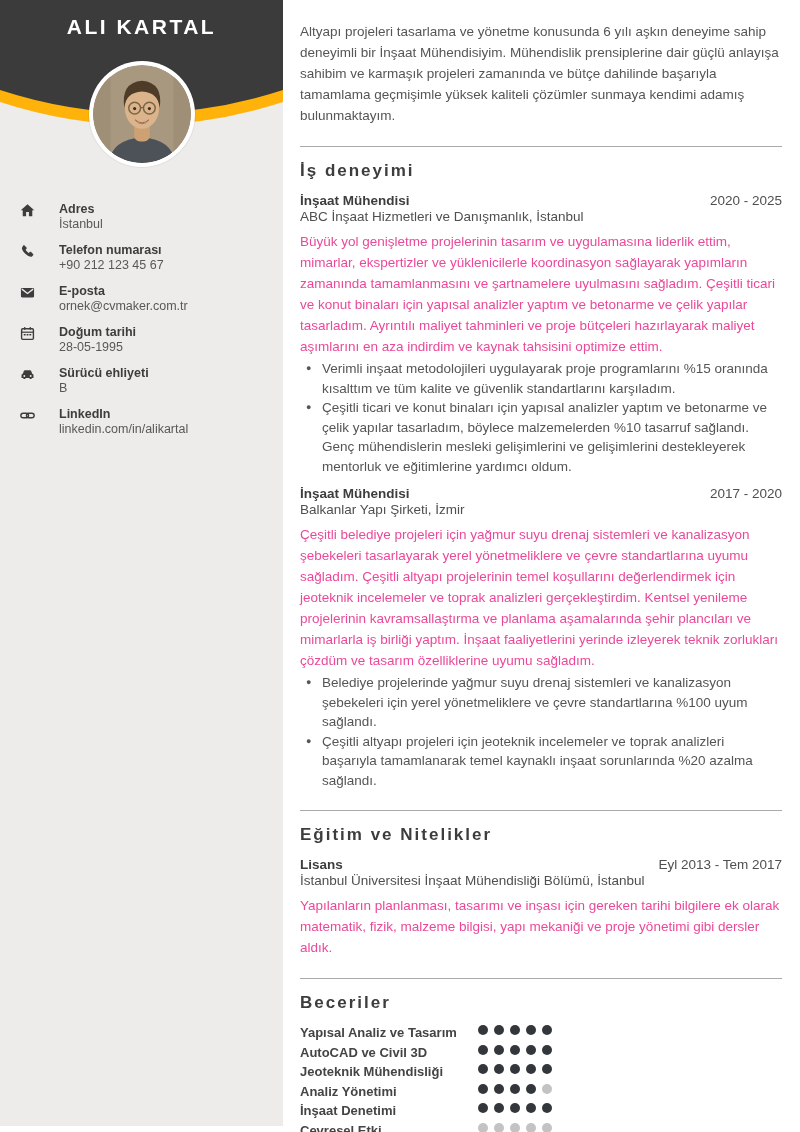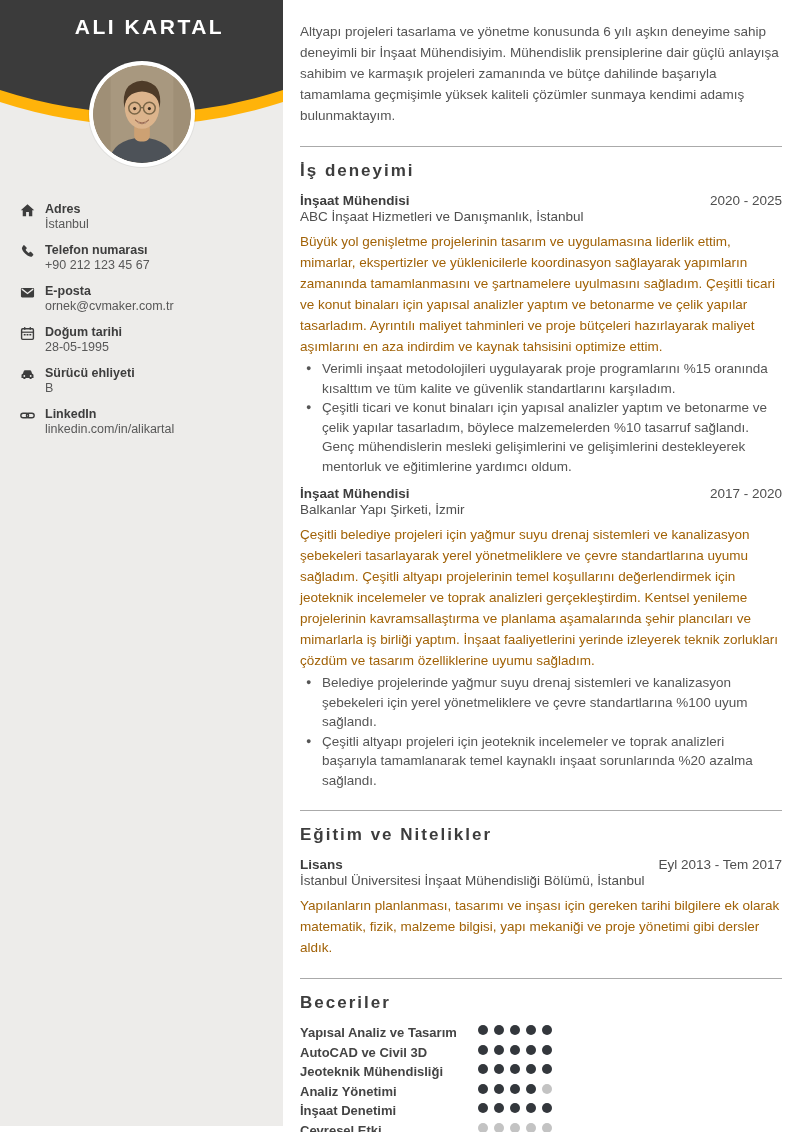--- a/index.html
+++ b/index.html
@@ -5,49 +5,49 @@
   * { margin:0; padding:0; box-sizing:border-box; }
   html,body { background:#fff; }
   body { font-family:"Liberation Sans", sans-serif; }
   .page { position:relative; width:800px; height:1132px; background:#fff; overflow:hidden; }
 
   
   .sidebar { position:absolute; left:0; top:0; width:283px; height:1126px;
              background:var(--sidebar-bg,#edecea); }
   .sidebar-header { position:relative; height:172px; }
   .header-curve { position:absolute; left:0; top:0; width:283px; height:150px; display:block; }
-  .name { position:absolute; top:15px; left:8px; width:100%; text-align:center;
+  .name { position:absolute; top:15px; left:0; width:100%; text-align:center;
           color:#fff; font-size:21px; font-weight:bold; letter-spacing:2.5px; }
   .photo-wrap { position:absolute; top:61px; left:50%; transform:translateX(-50%);
                 width:106px; height:106px; border-radius:50%; background:#fff;
                 padding:4px; box-shadow:0 0 0 1px rgba(0,0,0,.05); }
   .photo-wrap svg { display:block; width:98px; height:98px; border-radius:50%; }
 
   .personal { padding:30px 18px 0 20px; }
   .personal h2 { font-size:17px; font-weight:bold; letter-spacing:1.5px;
                  color:#3d3d3d; margin-bottom:16px; }
-  .p-item { display:flex; gap:10px; margin-bottom:12px; }
+  .p-item { display:flex; gap:24px; margin-bottom:12px; }
   .p-icon { flex:0 0 15px; width:15px; height:15px; margin-top:1px; color:#3d3d3d; }
   .p-icon svg { width:15px; height:15px; display:block; }
   .p-label { font-size:12.5px; font-weight:bold; color:#3d3d3d; line-height:14px; }
   .p-value { font-size:12.5px; color:#585858; line-height:14px; margin-top:1px;
              word-break:break-all; }
 
   
   .main { position:absolute; left:283px; top:0; width:517px; height:1132px;
           padding:21px 18px 0 17px; }
   .summary { font-size:13.5px; line-height:21px; color:#555; }
   .rule { border-top:1px solid #aaa; margin:20px 0 0 0; height:0; }
   h2.section { font-size:17px; font-weight:bold; letter-spacing:2px;
                color:#3d3d3d; margin:14px 0 12px 0; }
   .entry-head { display:flex; justify-content:space-between; align-items:flex-start; }
   .entry-title { font-size:13.5px; font-weight:bold; color:#3d3d3d; line-height:16px; }
   .entry-sub { font-size:13.5px; color:#4f4f4f; line-height:16px; }
   .entry-dates { font-size:13.5px; color:#4f4f4f; white-space:nowrap; }
-  .entry-desc { font-size:13.5px; line-height:21px; color:#a16207; margin-top:6px; }
+  .entry-desc { font-size:13.5px; line-height:21px; color:#ec4899; margin-top:6px; }
   ul.bullets { list-style:none; margin:2px 0 10px 0; }
   ul.bullets li { position:relative; padding-left:22px; font-size:13.5px;
                   line-height:19.5px; color:#555; }
   ul.bullets li::before { content:"●"; position:absolute; left:6px; top:0;
                           font-size:9px; color:#555; }
   .job { margin-bottom:6px; }
 
   
   .skill-row { display:flex; height:19.5px; }
   .skill-name { width:178px; font-size:13px; font-weight:bold; color:#444; }

